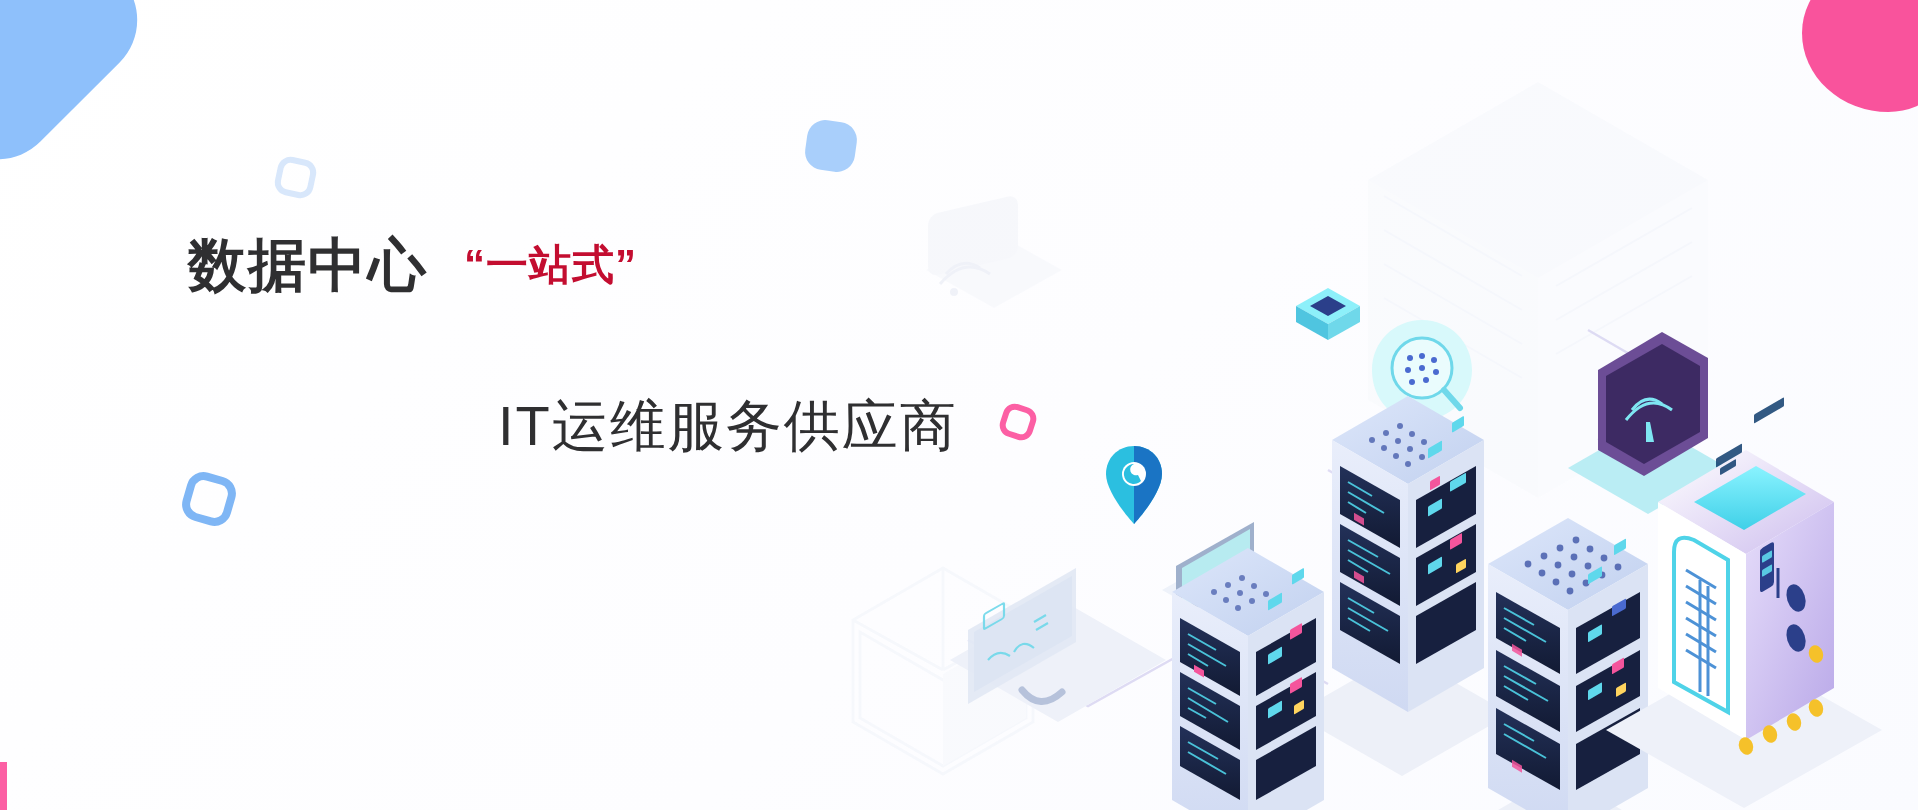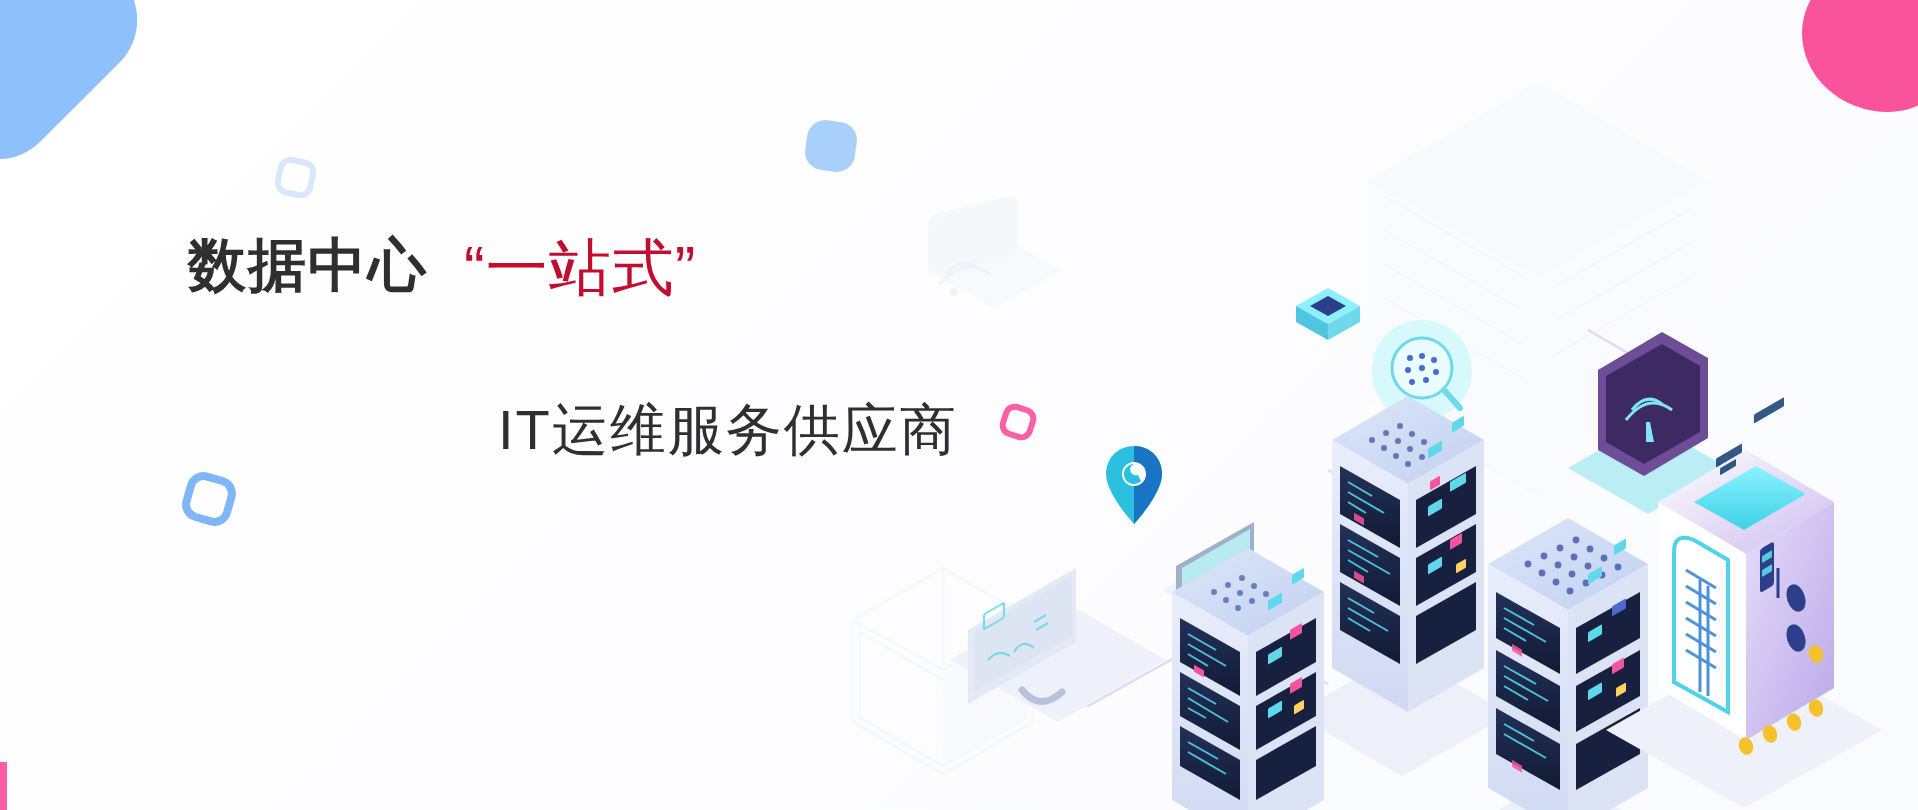--- a/index.html
+++ b/index.html
@@ -81,33 +81,33 @@
 
   
   #headline-block {
     position: absolute;
     left: 188px;
     top: 232px;
     width: 880px;
   }
   #headline-line-1 {
     display: flex;
-    align-items: flex-start;
+    align-items: center;
     white-space: nowrap;
   }
   .h-dark {
     font-size: 58px;
     font-weight: 700;
     color: #2f2f31;
     letter-spacing: 2px;
     line-height: 1.15;
   }
   .h-accent {
-    font-size: 62px;
-    font-weight: 400;
+    font-size: 42px;
+    font-weight: 700;
     color: #c30d30;
     letter-spacing: 1px;
     margin-left: 36px;
     line-height: 1.15;
   }
   #headline-line-2 {
     margin-top: 90px;
     margin-left: 310px;
     font-size: 56px;
     font-weight: 400;

